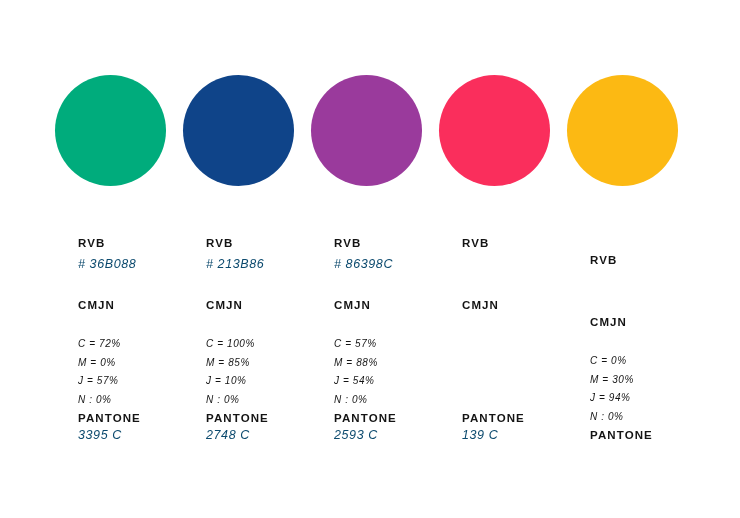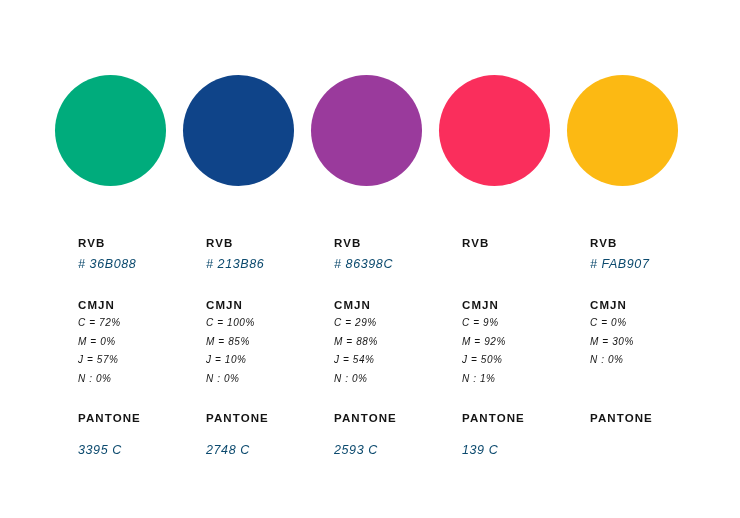--- a/index.html
+++ b/index.html
@@ -47,20 +47,21 @@
   }
 
   
   .columns {
     position: absolute;
     top: 236px;
     left: 78px;
     width: 640px;
     display: flex;
     flex-direction: row;
+    align-items: flex-end;
   }
   .column {
     width: 128px;
     flex: 0 0 128px;
   }
 
   .block-rvb { height: 62px; }
   .block-cmjn { height: 113px; }
 
   .field-head {
@@ -88,22 +89,22 @@
     padding: 0;
   }
   .cmjn-list li {
     font-size: 10px;
     font-style: italic;
     letter-spacing: 0.6px;
     color: #141414;
     line-height: 18.5px;
     white-space: nowrap;
   }
-  .block-cmjn .field-head { margin-bottom: 2px; }
-  .block-pantone .field-head { margin-bottom: 17px; }
+  .block-cmjn .field-head { margin-bottom: 23px; }
+  .block-pantone .field-head { margin-bottom: 2px; }
 </style>
 </head>
 <body>
 
 <div class="palette-sheet">
 
   <div class="swatch-row">
 
     <div class="swatch-cell">
       <span class="swatch-circle" style="background-color:#00AC7C;"></span>
@@ -166,61 +167,55 @@
     </div>
 
     <div class="column">
       <div class="block-rvb">
         <p class="field-head">RVB</p>
         <p class="field-value"># 86398C</p>
       </div>
       <div class="block-cmjn">
         <p class="field-head">CMJN</p>
         <ul class="cmjn-list">
-          <li>C = 29%</li>
+          <li>C = 57%</li>
           <li>M = 88%</li>
           <li>J = 54%</li>
           <li>N : 0%</li>
         </ul>
       </div>
       <div class="block-pantone">
         <p class="field-head">PANTONE</p>
         <p class="field-value">2593 C</p>
       </div>
     </div>
 
     <div class="column">
       <div class="block-rvb">
         <p class="field-head">RVB</p>
       </div>
       <div class="block-cmjn">
         <p class="field-head">CMJN</p>
-        <ul class="cmjn-list">
-          <li>C = 9%</li>
-          <li>M = 92%</li>
-          <li>J = 50%</li>
-          <li>N : 1%</li>
-        </ul>
       </div>
       <div class="block-pantone">
         <p class="field-head">PANTONE</p>
         <p class="field-value">139 C</p>
       </div>
     </div>
 
     <div class="column">
       <div class="block-rvb">
         <p class="field-head">RVB</p>
-        <p class="field-value"># FAB907</p>
       </div>
       <div class="block-cmjn">
         <p class="field-head">CMJN</p>
         <ul class="cmjn-list">
           <li>C = 0%</li>
           <li>M = 30%</li>
+          <li>J = 94%</li>
           <li>N : 0%</li>
         </ul>
       </div>
       <div class="block-pantone">
         <p class="field-head">PANTONE</p>
       </div>
     </div>
 
   </div>
 </div>

